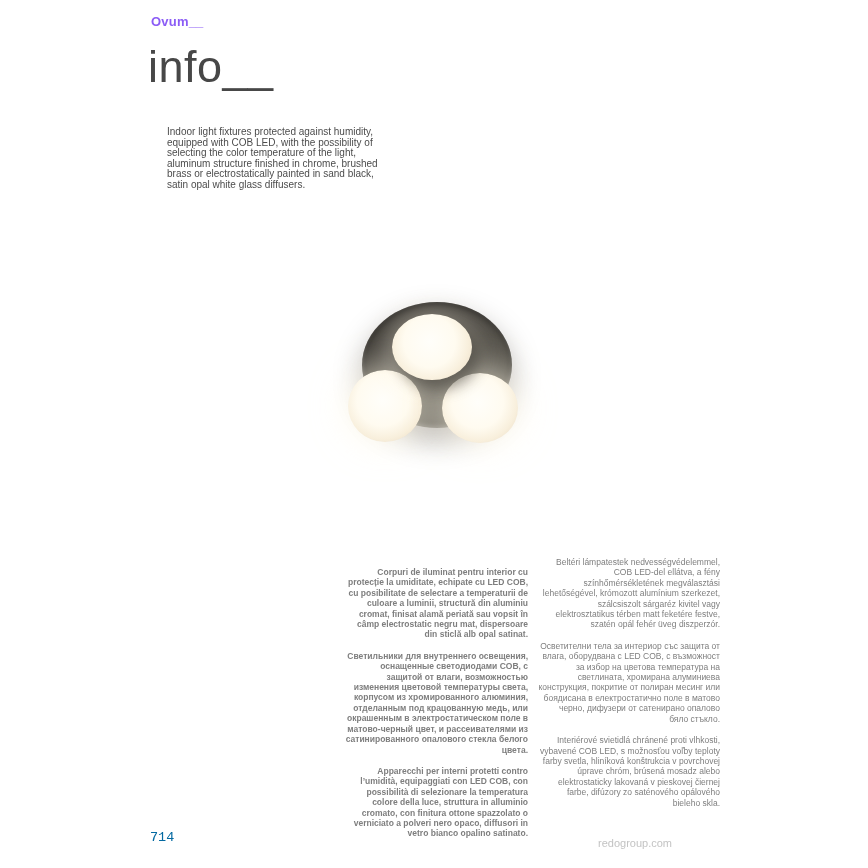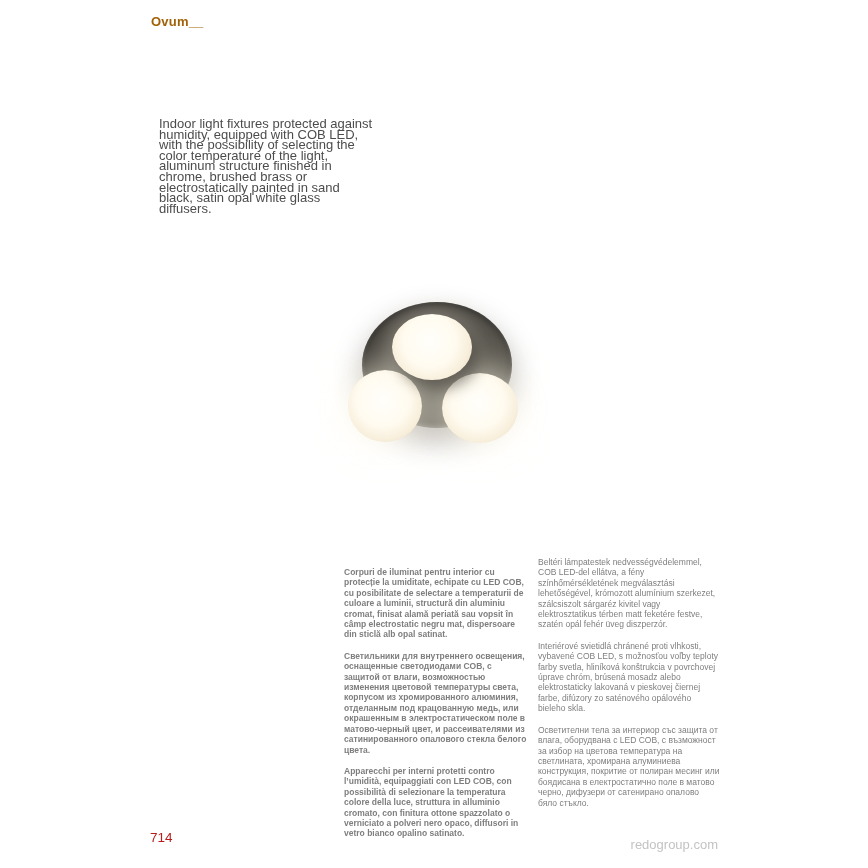--- a/index.html
+++ b/index.html
@@ -8,34 +8,34 @@
     background:#ffffff;
     font-family:"Liberation Sans","DejaVu Sans",sans-serif;
     position:relative;
     overflow:hidden;
   }
   .page{position:absolute;inset:0;}
 
   
   .brand{
     position:absolute;left:151px;top:14px;
-    font-size:13px;font-weight:600;color:#a16207;
+    font-size:13px;font-weight:600;color:#8b5cf6;
     letter-spacing:.2px;
   }
   .title{
     position:absolute;left:148px;top:44px;
     font-size:45px;font-weight:200;color:#474747;
     letter-spacing:.5px;margin:0;line-height:1;
   }
 
   
   .intro{
     position:absolute;left:151px;top:111px;width:214px;
-    font-size:13px;line-height:10.6px;color:#4c4c4c;
-    margin:8px;
+    font-size:10px;line-height:10.6px;color:#4c4c4c;
+    margin:16px;
   }
 
   
   .photo{
     position:absolute;left:150px;top:190px;width:568px;height:358px;
     margin:0;overflow:hidden;
     background:
       linear-gradient(135deg, rgba(25,19,11,0.30) 0%, rgba(25,19,11,0) 38%),
       linear-gradient(0deg, rgba(35,28,20,0.18) 0%, rgba(35,28,20,0) 22%),
       radial-gradient(ellipse 64% 58% at 50% 46%,
@@ -60,58 +60,59 @@
     left:198px;top:180px;width:74px;height:72px;
     box-shadow:0 0 30px 6px rgba(255,249,232,0.55);
   }
   .sphere-right{
     left:292px;top:183px;width:76px;height:70px;
     box-shadow:0 0 30px 6px rgba(255,249,232,0.55);
   }
 
   
   .col{position:absolute;font-size:8.5px;line-height:10.4px;color:#7e7e7e;}
-  .col p{margin:0 0 11px 0;}
+  .col p{margin:0 0 11px 0;text-align:right;}
   .col-1{left:344px;top:567px;width:184px;font-weight:bold;}
   .col-2{left:538px;top:557px;width:182px;}
 
   
   .page-number{
     position:absolute;left:150px;top:830px;
-    font-size:13.5px;font-weight:500;color:#b91c1c;
+    font-size:13.5px;font-weight:500;color:#0369a1;font-family:Liberation Mono, monospace;
   }
   .website{
     position:absolute;left:598px;top:837px;width:120px;
-    font-size:13px;color:#c3c3c3;text-align:right;
+    font-size:11px;color:#c3c3c3;text-align:left;
   }
 </style>
 </head>
 <body>
 
 <div class="page">
 
   <div class="brand">Ovum__</div>
+  <h1 class="title">info__</h1>
 
   <p class="intro">Indoor light fixtures protected against humidity, equipped with COB LED, with the possibility of selecting the color temperature of the light, aluminum structure finished in chrome, brushed brass or electrostatically painted in sand black, satin opal white glass diffusers.</p>
 
   <figure class="photo">
     <div class="lamp-base"></div>
     <div class="sphere sphere-left"></div>
     <div class="sphere sphere-right"></div>
     <div class="sphere sphere-top"></div>
   </figure>
 
   <div class="col col-1">
     <p>Corpuri de iluminat pentru interior cu protecție la umiditate, echipate cu LED COB, cu posibilitate de selectare a temperaturii de culoare a luminii, structură din aluminiu cromat, finisat alamă periată sau vopsit în câmp electrostatic negru mat, dispersoare din sticlă alb opal satinat.</p>
     <p>Светильники для внутреннего освещения, оснащенные светодиодами COB, с защитой от влаги, возможностью изменения цветовой температуры света, корпусом из хромированного алюминия, отделанным под крацованную медь, или окрашенным в электростатическом поле в матово-черный цвет, и рассеивателями из сатинированного опалового стекла белого цвета.</p>
     <p>Apparecchi per interni protetti contro l’umidità, equipaggiati con LED COB, con possibilità di selezionare la temperatura colore della luce, struttura in alluminio cromato, con finitura ottone spazzolato o verniciato a polveri nero opaco, diffusori in vetro bianco opalino satinato.</p>
   </div>
 
   <div class="col col-2">
     <p>Beltéri lámpatestek nedvességvédelemmel, COB LED-del ellátva, a fény színhőmérsékletének megválasztási lehetőségével, krómozott alumínium szerkezet, szálcsiszolt sárgaréz kivitel vagy elektrosztatikus térben matt feketére festve, szatén opál fehér üveg diszperzór.</p>
+    <p>Осветителни тела за интериор със защита от влага, оборудвана с LED COB, с възможност за избор на цветова температура на светлината, хромирана алуминиева конструкция, покритие от полиран месинг или боядисана в електростатично поле в матово черно, дифузери от сатенирано опалово бяло стъкло.</p>
     <p>Interiérové svietidlá chránené proti vlhkosti, vybavené COB LED, s možnosťou voľby teploty farby svetla, hliníková konštrukcia v povrchovej úprave chróm, brúsená mosadz alebo elektrostaticky lakovaná v pieskovej čiernej farbe, difúzory zo saténového opálového bieleho skla.</p>
-    <p>Осветителни тела за интериор със защита от влага, оборудвана с LED COB, с възможност за избор на цветова температура на светлината, хромирана алуминиева конструкция, покритие от полиран месинг или боядисана в електростатично поле в матово черно, дифузери от сатенирано опалово бяло стъкло.</p>
   </div>
 
   <div class="page-number">714</div>
   <div class="website">redogroup.com</div>
 
 </div>
 
 </body></html>

